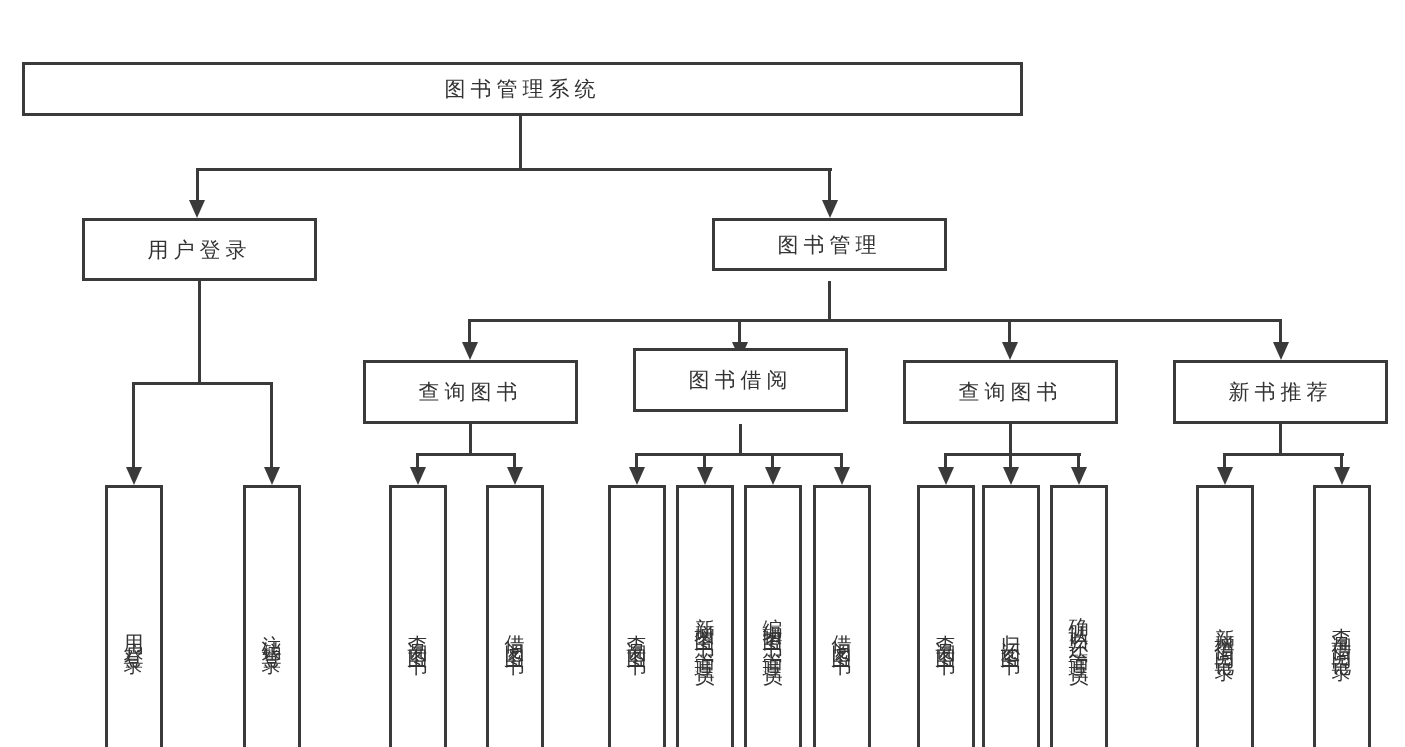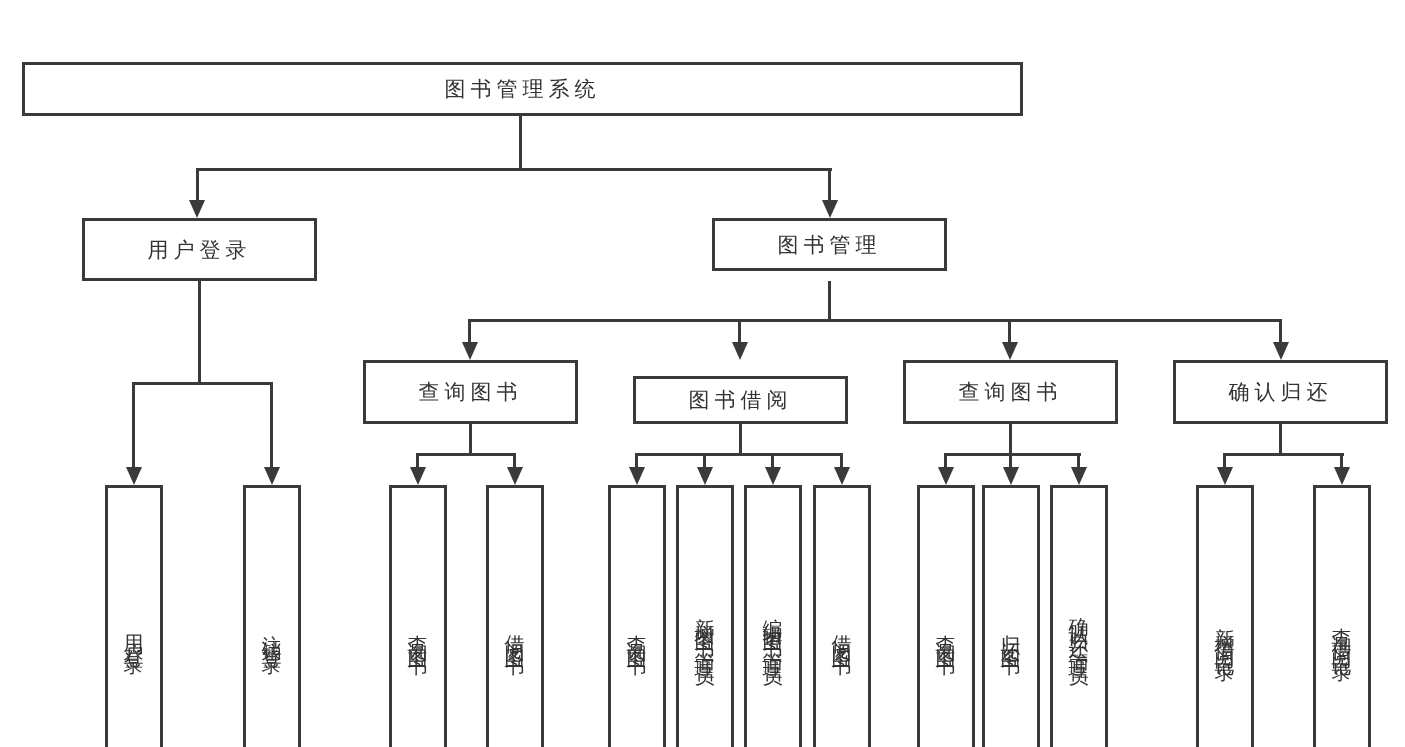--- a/index.html
+++ b/index.html
@@ -65,23 +65,23 @@
   <div class="vline" style="left:468px;top:271px;height:25px;"></div>
   <div class="arrow" style="left:462px;top:294px;"></div>
   <div class="vline" style="left:738px;top:271px;height:25px;"></div>
   <div class="arrow" style="left:732px;top:294px;"></div>
   <div class="vline" style="left:1008px;top:271px;height:25px;"></div>
   <div class="arrow" style="left:1002px;top:294px;"></div>
   <div class="vline" style="left:1279px;top:271px;height:25px;"></div>
   <div class="arrow" style="left:1273px;top:294px;"></div>
 
   <div class="box h" style="left:363px;top:312px;width:215px;height:64px;">查询图书</div>
-  <div class="box h" style="left:633px;top:328px;width:215px;height:48px;">图书借阅</div>
+  <div class="box h" style="left:633px;top:300px;width:215px;height:64px;">图书借阅</div>
   <div class="box h" style="left:903px;top:312px;width:215px;height:64px;">查询图书</div>
-  <div class="box h" style="left:1173px;top:312px;width:215px;height:64px;">确认归还</div>
+  <div class="box h" style="left:1173px;top:312px;width:215px;height:64px;">新书推荐</div>
 
   <div class="vline" style="left:469px;top:376px;height:31px;"></div>
   <div class="hline" style="left:416px;top:405px;width:100px;"></div>
   <div class="vline" style="left:416px;top:405px;height:16px;"></div>
   <div class="arrow" style="left:410px;top:419px;"></div>
   <div class="vline" style="left:513px;top:405px;height:16px;"></div>
   <div class="arrow" style="left:507px;top:419px;"></div>
 
   <div class="vline" style="left:739px;top:376px;height:31px;"></div>
   <div class="hline" style="left:635px;top:405px;width:208px;"></div>

